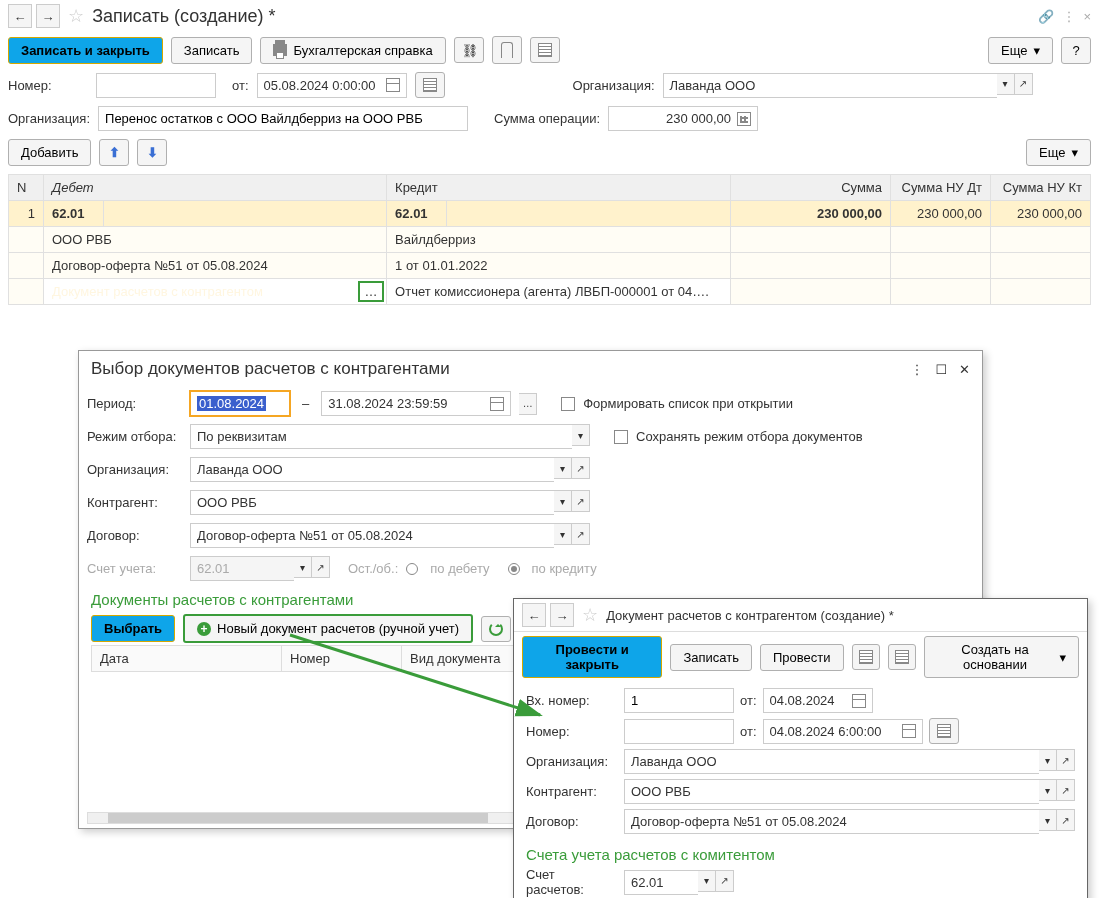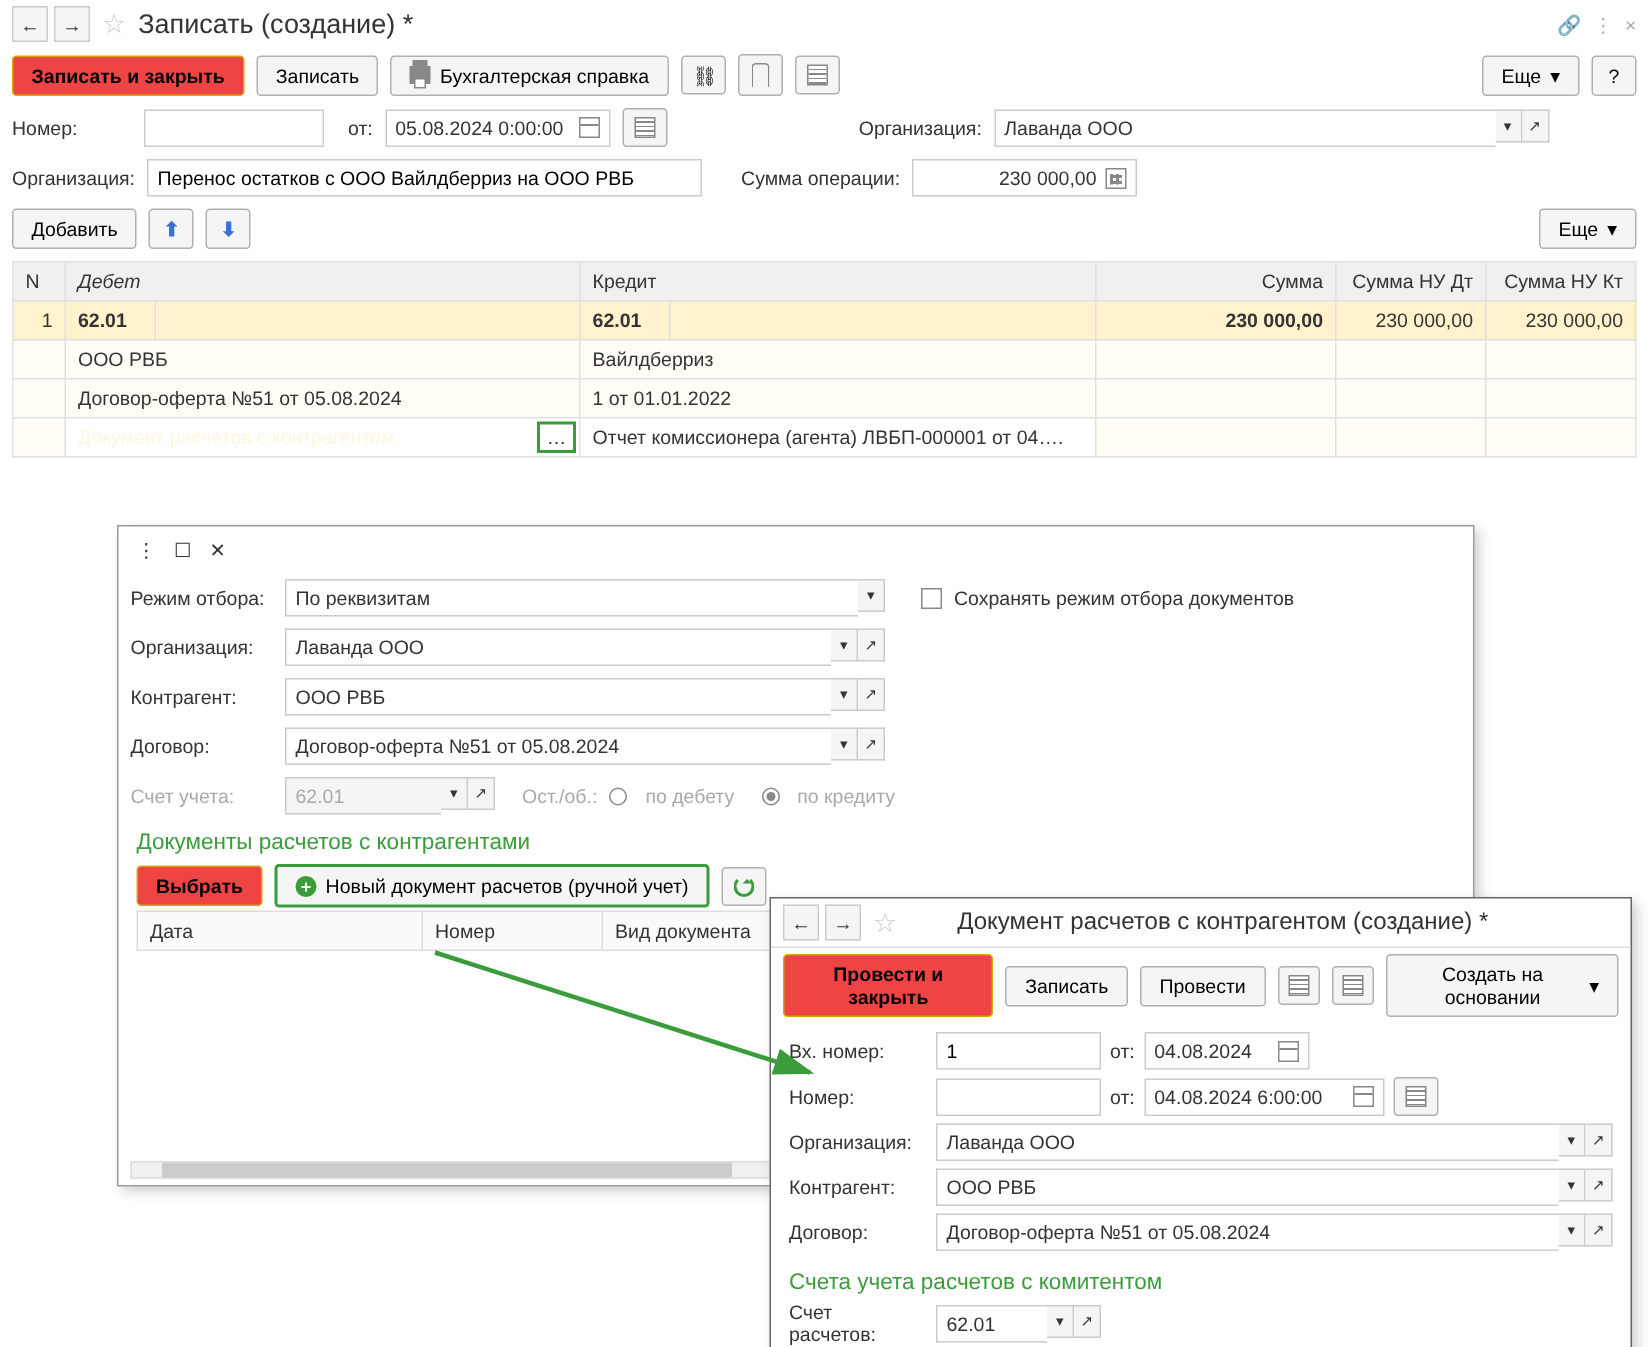--- a/index.html
+++ b/index.html
@@ -5,21 +5,21 @@
 * { box-sizing: border-box; margin: 0; padding: 0; font-family: Arial, sans-serif; font-size: 13px; }
 body { background: #fff; color: #333; width: 1099px; height: 898px; position: relative; overflow: hidden; }
 .navbar { display: flex; align-items: center; gap: 4px; padding: 4px 8px; }
 .nav-btn { width: 24px; height: 24px; border: 1px solid #ccc; background: #f5f5f5; display: inline-flex; align-items: center; justify-content: center; cursor: pointer; }
 .star { color: #ccc; font-size: 18px; margin: 0 4px; }
 .title { font-size: 18px; }
 .top-actions { margin-left: auto; display: flex; gap: 8px; align-items: center; }
 .icon-ghost { color: #aaa; cursor: pointer; }
 .toolbar { display: flex; align-items: center; gap: 8px; padding: 4px 8px; }
 .btn { border: 1px solid #b0b0b0; background: #f5f5f5; padding: 5px 12px; cursor: pointer; display: inline-flex; align-items: center; gap: 6px; border-radius: 3px; }
-.btn-yellow { background: #ef4444; border-color: #d4a800; font-weight: bold; }
+.btn-yellow { background: #0ea5e9; border-color: #d4a800; font-weight: bold; }
 .btn-icon { width: 30px; padding: 5px 6px; justify-content: center; }
 .field-row { display: flex; align-items: center; gap: 8px; padding: 4px 8px; }
 .label { min-width: 80px; }
 .input { border: 1px solid #ccc; padding: 4px 6px; background: #fff; position: relative; }
 .input-w-100 { width: 120px; }
 .input-date { width: 150px; display: flex; align-items: center; justify-content: space-between; }
 .cal-icon { width: 14px; height: 14px; border: 1px solid #888; display: inline-block; background: linear-gradient(#fff 30%, #888 30%, #888 40%, #fff 40%); }
 .sel-btn { width: 18px; height: 22px; border: 1px solid #ccc; border-left: none; background: #f5f5f5; display: inline-flex; align-items: center; justify-content: center; font-size: 10px; cursor: pointer; }
 .calc-icon { width: 14px; height: 14px; display: inline-block; border: 1px solid #888; position: relative; }
 .calc-icon::after { content: ""; position: absolute; top: 3px; left: 2px; right: 2px; bottom: 2px; background: repeating-linear-gradient(90deg, #888 0 2px, transparent 2px 4px), repeating-linear-gradient(0deg, #888 0 2px, transparent 2px 4px); background-position: 0 4px, 0 0; }
@@ -196,25 +196,38 @@
         <td colspan="2">Отчет комиссионера (агента) ЛВБП-000001 от 04….</td>
         <td style="background:#fffdf5;"></td>
           <td style="background:#fffdf5;"></td>
           <td style="background:#fffdf5;"></td>
       </tr>
     </tbody>
   </table>
 
   <div class="modal1">
     <div class="modal-hdr">
+      <span class="modal-title">Выбор документов расчетов с контрагентами</span>
       <div class="modal-ctrl">
         <span>⋮</span>
         <span>☐</span>
         <span>✕</span>
       </div>
+    </div>
+    <div class="field-row">
+      <span class="label" style="min-width:95px;">Период:</span>
+      <div class="input hl-orange" style="width:100px;"><span class="sel-text">01.08.2024</span></div>
+      <span style="margin:0 4px;">–</span>
+      <div class="input input-date" style="width:190px;">
+          <span>31.08.2024 23:59:59</span>
+          <span class="cal-icon"></span>
+        </div>
+      <div class="sel-btn">…</div>
+      <span class="checkbox" style="margin-left:16px;"></span>
+      <span>Формировать список при открытии</span>
     </div>
     <div class="field-row">
       <span class="label" style="min-width:95px;">Режим отбора:</span>
       <div class="sel-input" style="width:400px;">
         <div class="input" style="flex:1;">По реквизитам</div>
         <div class="sel-btn">▾</div>
       </div>
       <span class="checkbox" style="margin-left:16px;"></span>
       <span>Сохранять режим отбора документов</span>
     </div>
@@ -287,21 +300,21 @@
         </marker>
       </defs>
     <line x1="10" y1="15" x2="260" y2="95" stroke="#3a9c3a" stroke-width="3" marker-end="url(#ah)"></line>
   </svg>
 
   <div class="modal2">
     <div class="navbar" style="border-bottom:1px solid #ddd;">
       <div class="nav-btn">←</div>
       <div class="nav-btn">→</div>
       <span class="star">☆</span>
-      <span style="font-size:16px;margin-left:32px;">Документ расчетов с контрагентом (создание) *</span>
+      <span style="font-size:13px;">Документ расчетов с контрагентом (создание) *</span>
     </div>
     <div class="toolbar">
       <button class="btn btn-yellow">Провести и закрыть</button>
       <button class="btn">Записать</button>
       <button class="btn">Провести</button>
       <button class="btn btn-icon">
           <span class="list-icon"></span>
         </button>
       <button class="btn btn-icon">
           <span class="list-icon"></span>

